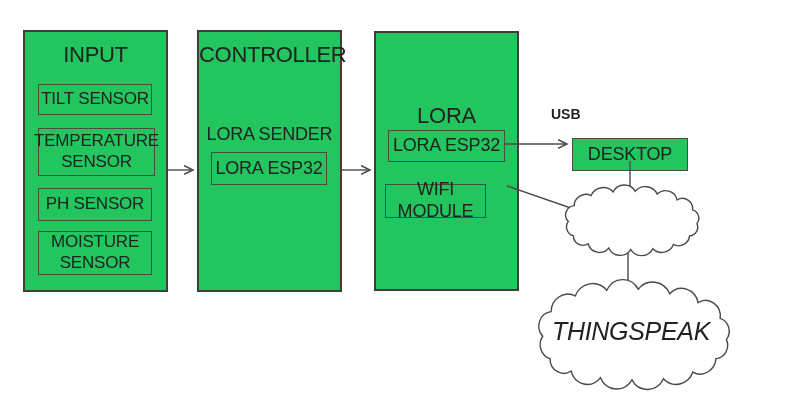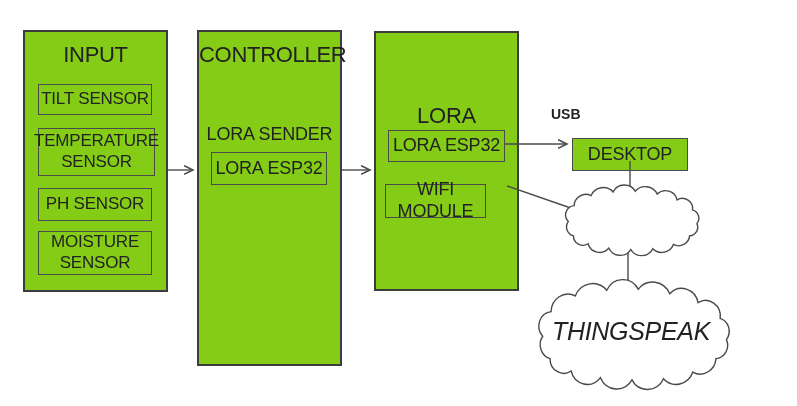--- a/index.html
+++ b/index.html
@@ -9,21 +9,21 @@
   }
   .canvas {
     position: relative;
     width: 797px; height: 406px;
     background: #ffffff;
     overflow: hidden;
     color: #222222;
   }
   .box {
     position: absolute;
-    background: #84cc16;
+    background: #22c55e;
     box-sizing: border-box;
   }
   .outer { border: 2px solid #3d3d3d; }
   .inner {
     border: 1.5px solid #4a4a4a;
     display: flex; align-items: center; justify-content: center;
     text-align: center;
     font-size: 17px; line-height: 1.22;
     letter-spacing: -0.2px;
   }
@@ -82,21 +82,21 @@
       <span>TILT SENSOR</span>
     </div>
     <div class="box inner" style="left:13px; top:199px; width:114px; height:44px;">
       <span>MOISTURE SENSOR</span>
     </div>
     <div class="box inner" style="left:13px; top:156px; width:114px; height:33px;">
       <span>PH SENSOR</span>
     </div>
   </div>
 
-  <div class="box outer" style="left:197px; top:30px; width:145px; height:336px;">
+  <div class="box outer" style="left:197px; top:30px; width:145px; height:262px;">
     <div class="group-title" style="top:10px;">CONTROLLER</div>
     <div class="sub-label" style="top:92px;">LORA SENDER</div>
     <div class="box inner chip" style="left:12px; top:120px; width:116px; height:33px;">
       <span>LORA ESP32</span>
     </div>
   </div>
 
   <div class="box outer" style="left:374px; top:31px; width:145px; height:260px;">
     <div class="sub-label" style="top:70px; font-size:22px;">LORA RECEIVER</div>
     <div class="box inner chip" style="left:12px; top:97px; width:117px; height:32px;">

